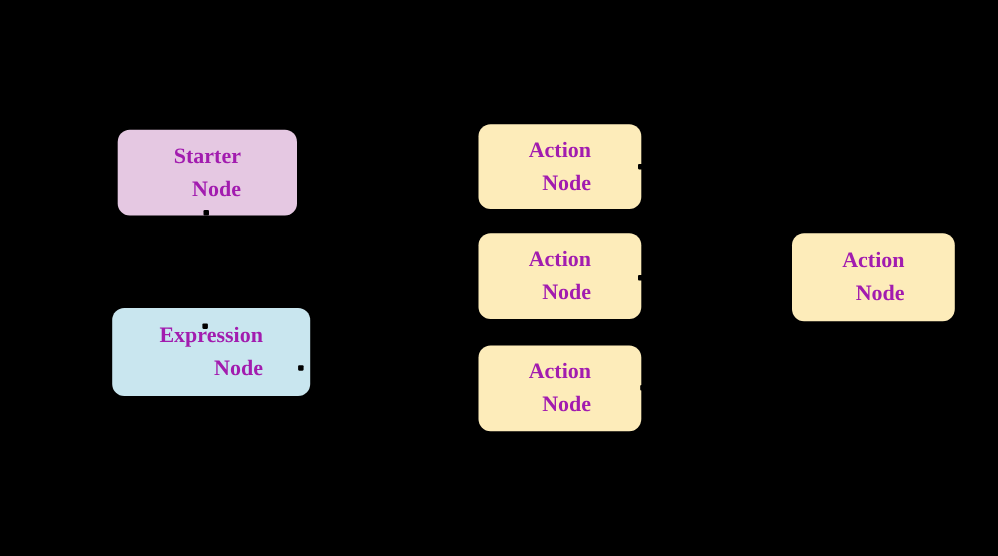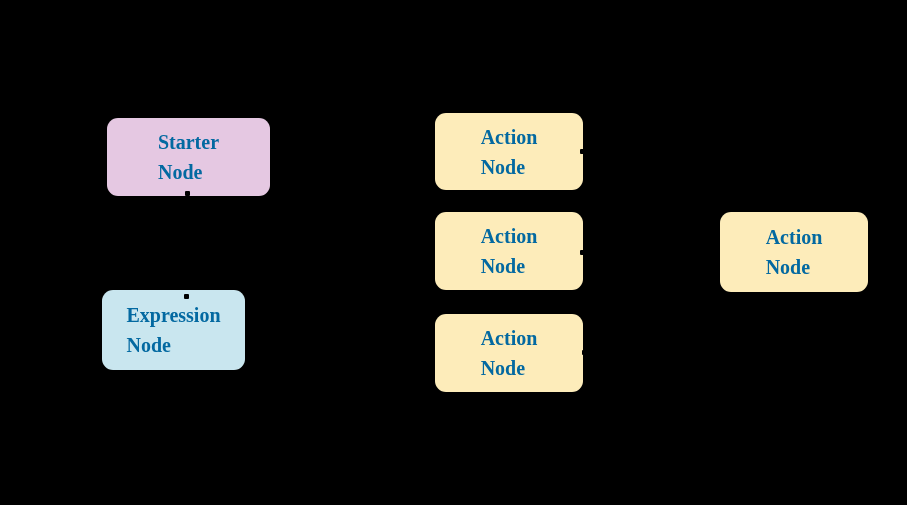--- a/index.html
+++ b/index.html
@@ -21,27 +21,27 @@
     display: flex;
     align-items: center;
     justify-content: center;
     text-align: center;
     z-index: 1;
   }
   .node .label {
     font-weight: bold;
     font-size: 20px;
     line-height: 30px;
-    color: #0369a1;
+    color: #a21caf;
     white-space: pre-line;
-    text-align: left;
+    text-align: right;
   }
   
   .starter    { left: 107px; top: 118px; width: 163px; height: 78px; }
-  .expression { left: 102px; top: 290px; width: 143px; height: 80px; }
+  .expression { left: 102px; top: 280px; width: 180px; height: 80px; }
   .action1    { left: 435px; top: 113px; width: 148px; height: 77px; }
   .action2    { left: 435px; top: 212px; width: 148px; height: 78px; }
   .action3    { left: 435px; top: 314px; width: 148px; height: 78px; }
   .action4    { left: 720px; top: 212px; width: 148px; height: 80px; }
   
   .dot {
     position: absolute;
     width: 5px;
     height: 5px;
     background: #000000;

